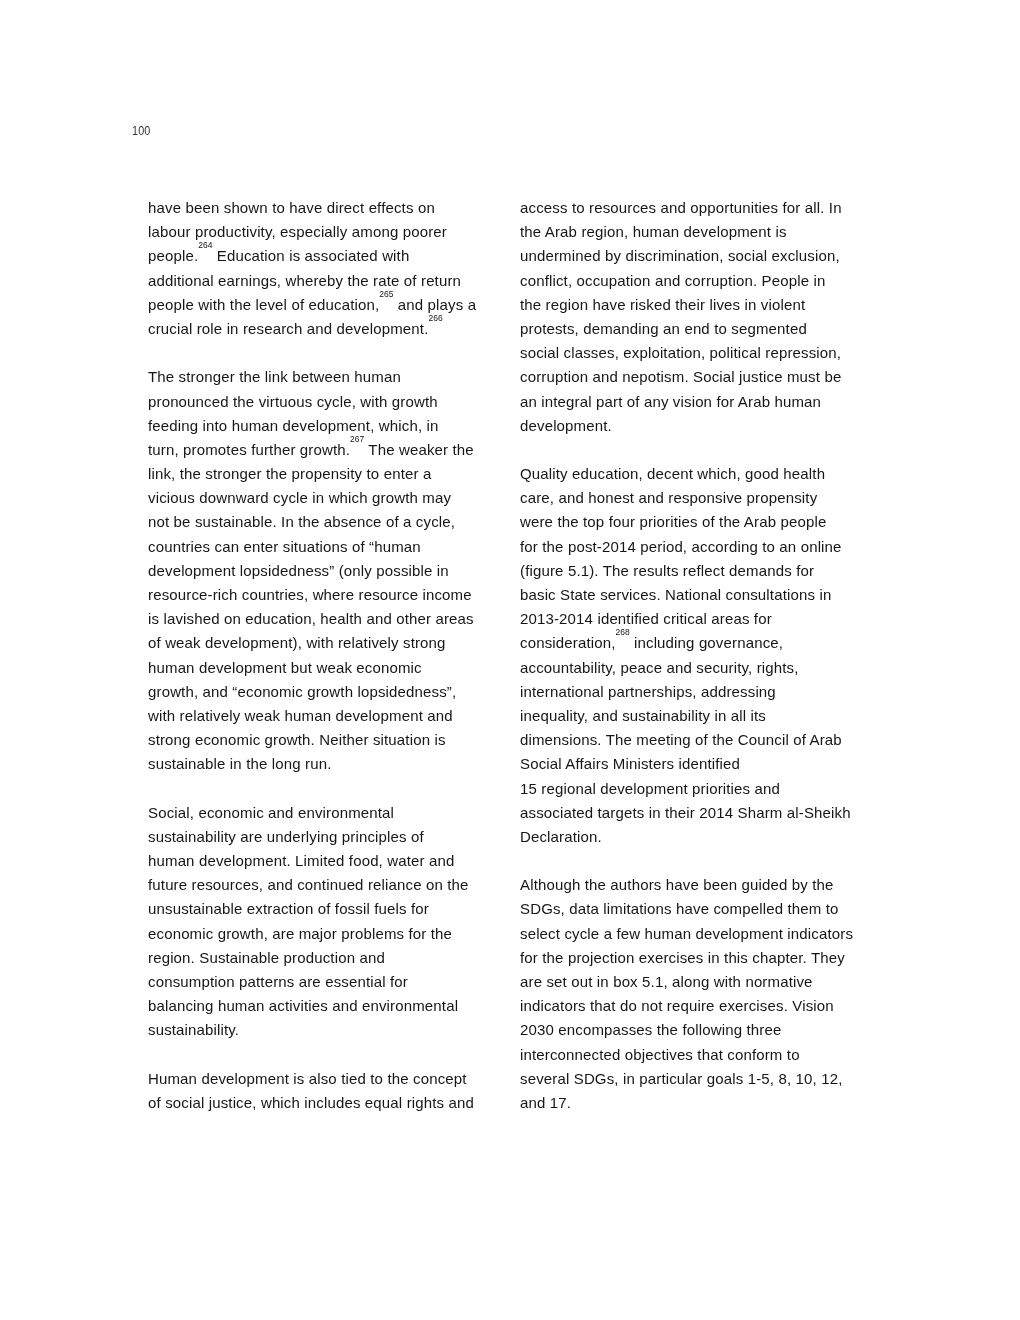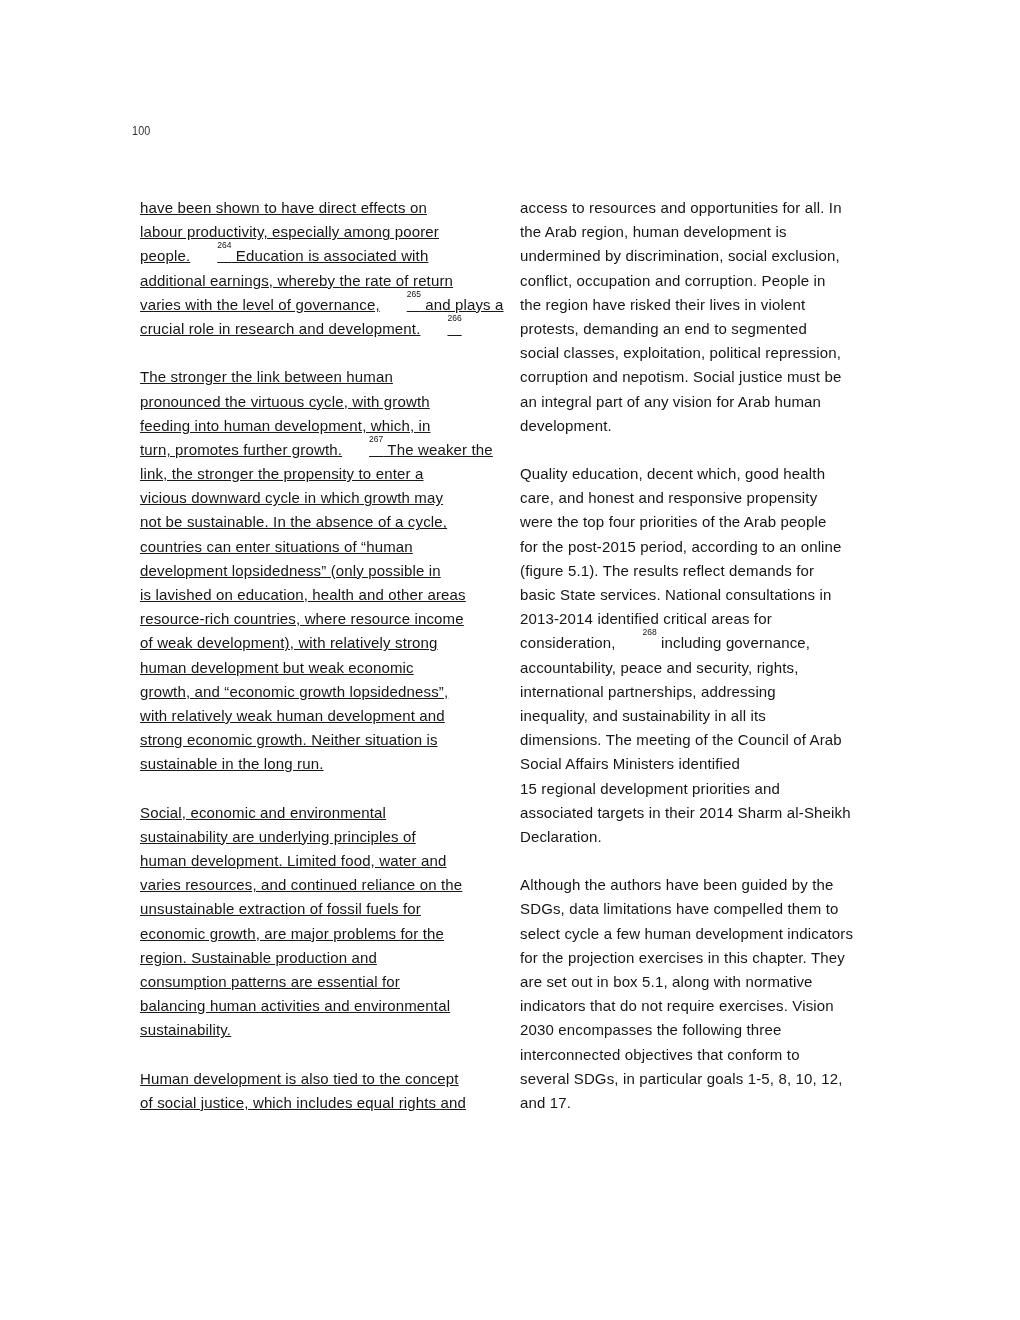--- a/index.html
+++ b/index.html
@@ -1,65 +1,65 @@
 <!DOCTYPE html>
 <html><head>
   <meta charset="utf-8">
   <style>
     html, body { margin: 0; padding: 0; background: #ffffff; }
     body { width: 1020px; height: 1320px; position: relative; overflow: hidden;
            font-family: "Liberation Sans", "DejaVu Sans", sans-serif; color: #1a1a1a; }
     .page-number { position: absolute; left: 132px; top: 124px; font-size: 12px;
                    color: #333333; letter-spacing: 0.2px; transform: scaleX(0.9); transform-origin: left; }
     .column { position: absolute; top: 196px; }
-    .col-left { left: 140px; width: 370px; text-decoration: underline; }
+    .col-left { left: 148px; width: 370px; }
     .col-right { left: 520px; width: 370px; }
     .para { margin: 0 0 24.2px 0; }
     .line { display: block; height: 24.2px; line-height: 24.2px; font-size: 15px;
             white-space: nowrap; letter-spacing: 0.15px; color: #161616; }
-    sup.fn { font-size: 8.5px; vertical-align: top; position: relative; top: -3px; line-height: 1; letter-spacing: 0; margin-left: 27px; }
+    sup.fn { font-size: 8.5px; vertical-align: top; position: relative; top: -3px; line-height: 1; letter-spacing: 0; }
   </style>
 </head>
 <body>
 
 <div class="page-number">100</div>
 
 <div class="column col-left">
     <div class="para">
       <span class="line"><span>have been shown to have direct effects on</span></span>
       <span class="line"><span>labour productivity, especially among poorer</span></span>
       <span class="line"><span>people.</span><sup class="fn">264</sup><span> Education is associated with</span></span>
       <span class="line"><span>additional earnings, whereby the rate of return</span></span>
-      <span class="line"><span>varies with the level of governance,</span><sup class="fn">265</sup><span> and plays a</span></span>
+      <span class="line"><span>people with the level of education,</span><sup class="fn">265</sup><span> and plays a</span></span>
       <span class="line"><span>crucial role in research and development.</span><sup class="fn">266</sup><span></span></span>
     </div>
     <div class="para">
       <span class="line"><span>The stronger the link between human</span></span>
       <span class="line"><span>pronounced the virtuous cycle, with growth</span></span>
       <span class="line"><span>feeding into human development, which, in</span></span>
       <span class="line"><span>turn, promotes further growth.</span><sup class="fn">267</sup><span> The weaker the</span></span>
       <span class="line"><span>link, the stronger the propensity to enter a</span></span>
       <span class="line"><span>vicious downward cycle in which growth may</span></span>
       <span class="line"><span>not be sustainable. In the absence of a cycle,</span></span>
       <span class="line"><span>countries can enter situations of “human</span></span>
       <span class="line"><span>development lopsidedness” (only possible in</span></span>
+      <span class="line"><span>resource-rich countries, where resource income</span></span>
       <span class="line"><span>is lavished on education, health and other areas</span></span>
-      <span class="line"><span>resource-rich countries, where resource income</span></span>
       <span class="line"><span>of weak development), with relatively strong</span></span>
       <span class="line"><span>human development but weak economic</span></span>
       <span class="line"><span>growth, and “economic growth lopsidedness”,</span></span>
       <span class="line"><span>with relatively weak human development and</span></span>
       <span class="line"><span>strong economic growth. Neither situation is</span></span>
       <span class="line"><span>sustainable in the long run.</span></span>
     </div>
     <div class="para">
       <span class="line"><span>Social, economic and environmental</span></span>
       <span class="line"><span>sustainability are underlying principles of</span></span>
       <span class="line"><span>human development. Limited food, water and</span></span>
-      <span class="line"><span>varies resources, and continued reliance on the</span></span>
+      <span class="line"><span>future resources, and continued reliance on the</span></span>
       <span class="line"><span>unsustainable extraction of fossil fuels for</span></span>
       <span class="line"><span>economic growth, are major problems for the</span></span>
       <span class="line"><span>region. Sustainable production and</span></span>
       <span class="line"><span>consumption patterns are essential for</span></span>
       <span class="line"><span>balancing human activities and environmental</span></span>
       <span class="line"><span>sustainability.</span></span>
     </div>
     <div class="para">
       <span class="line"><span>Human development is also tied to the concept</span></span>
       <span class="line"><span>of social justice, which includes equal rights and</span></span>
@@ -75,21 +75,21 @@
       <span class="line"><span>protests, demanding an end to segmented</span></span>
       <span class="line"><span>social classes, exploitation, political repression,</span></span>
       <span class="line"><span>corruption and nepotism. Social justice must be</span></span>
       <span class="line"><span>an integral part of any vision for Arab human</span></span>
       <span class="line"><span>development.</span></span>
     </div>
     <div class="para">
       <span class="line"><span>Quality education, decent which, good health</span></span>
       <span class="line"><span>care, and honest and responsive propensity</span></span>
       <span class="line"><span>were the top four priorities of the Arab people</span></span>
-      <span class="line"><span>for the post-2015 period, according to an online</span></span>
+      <span class="line"><span>for the post-2014 period, according to an online</span></span>
       <span class="line"><span>(figure 5.1). The results reflect demands for</span></span>
       <span class="line"><span>basic State services. National consultations in</span></span>
       <span class="line"><span>2013-2014 identified critical areas for</span></span>
       <span class="line"><span>consideration,</span><sup class="fn">268</sup><span> including governance,</span></span>
       <span class="line"><span>accountability, peace and security, rights,</span></span>
       <span class="line"><span>international partnerships, addressing</span></span>
       <span class="line"><span>inequality, and sustainability in all its</span></span>
       <span class="line"><span>dimensions. The meeting of the Council of Arab</span></span>
       <span class="line"><span>Social Affairs Ministers identified</span></span>
       <span class="line"><span>15 regional development priorities and</span></span>

